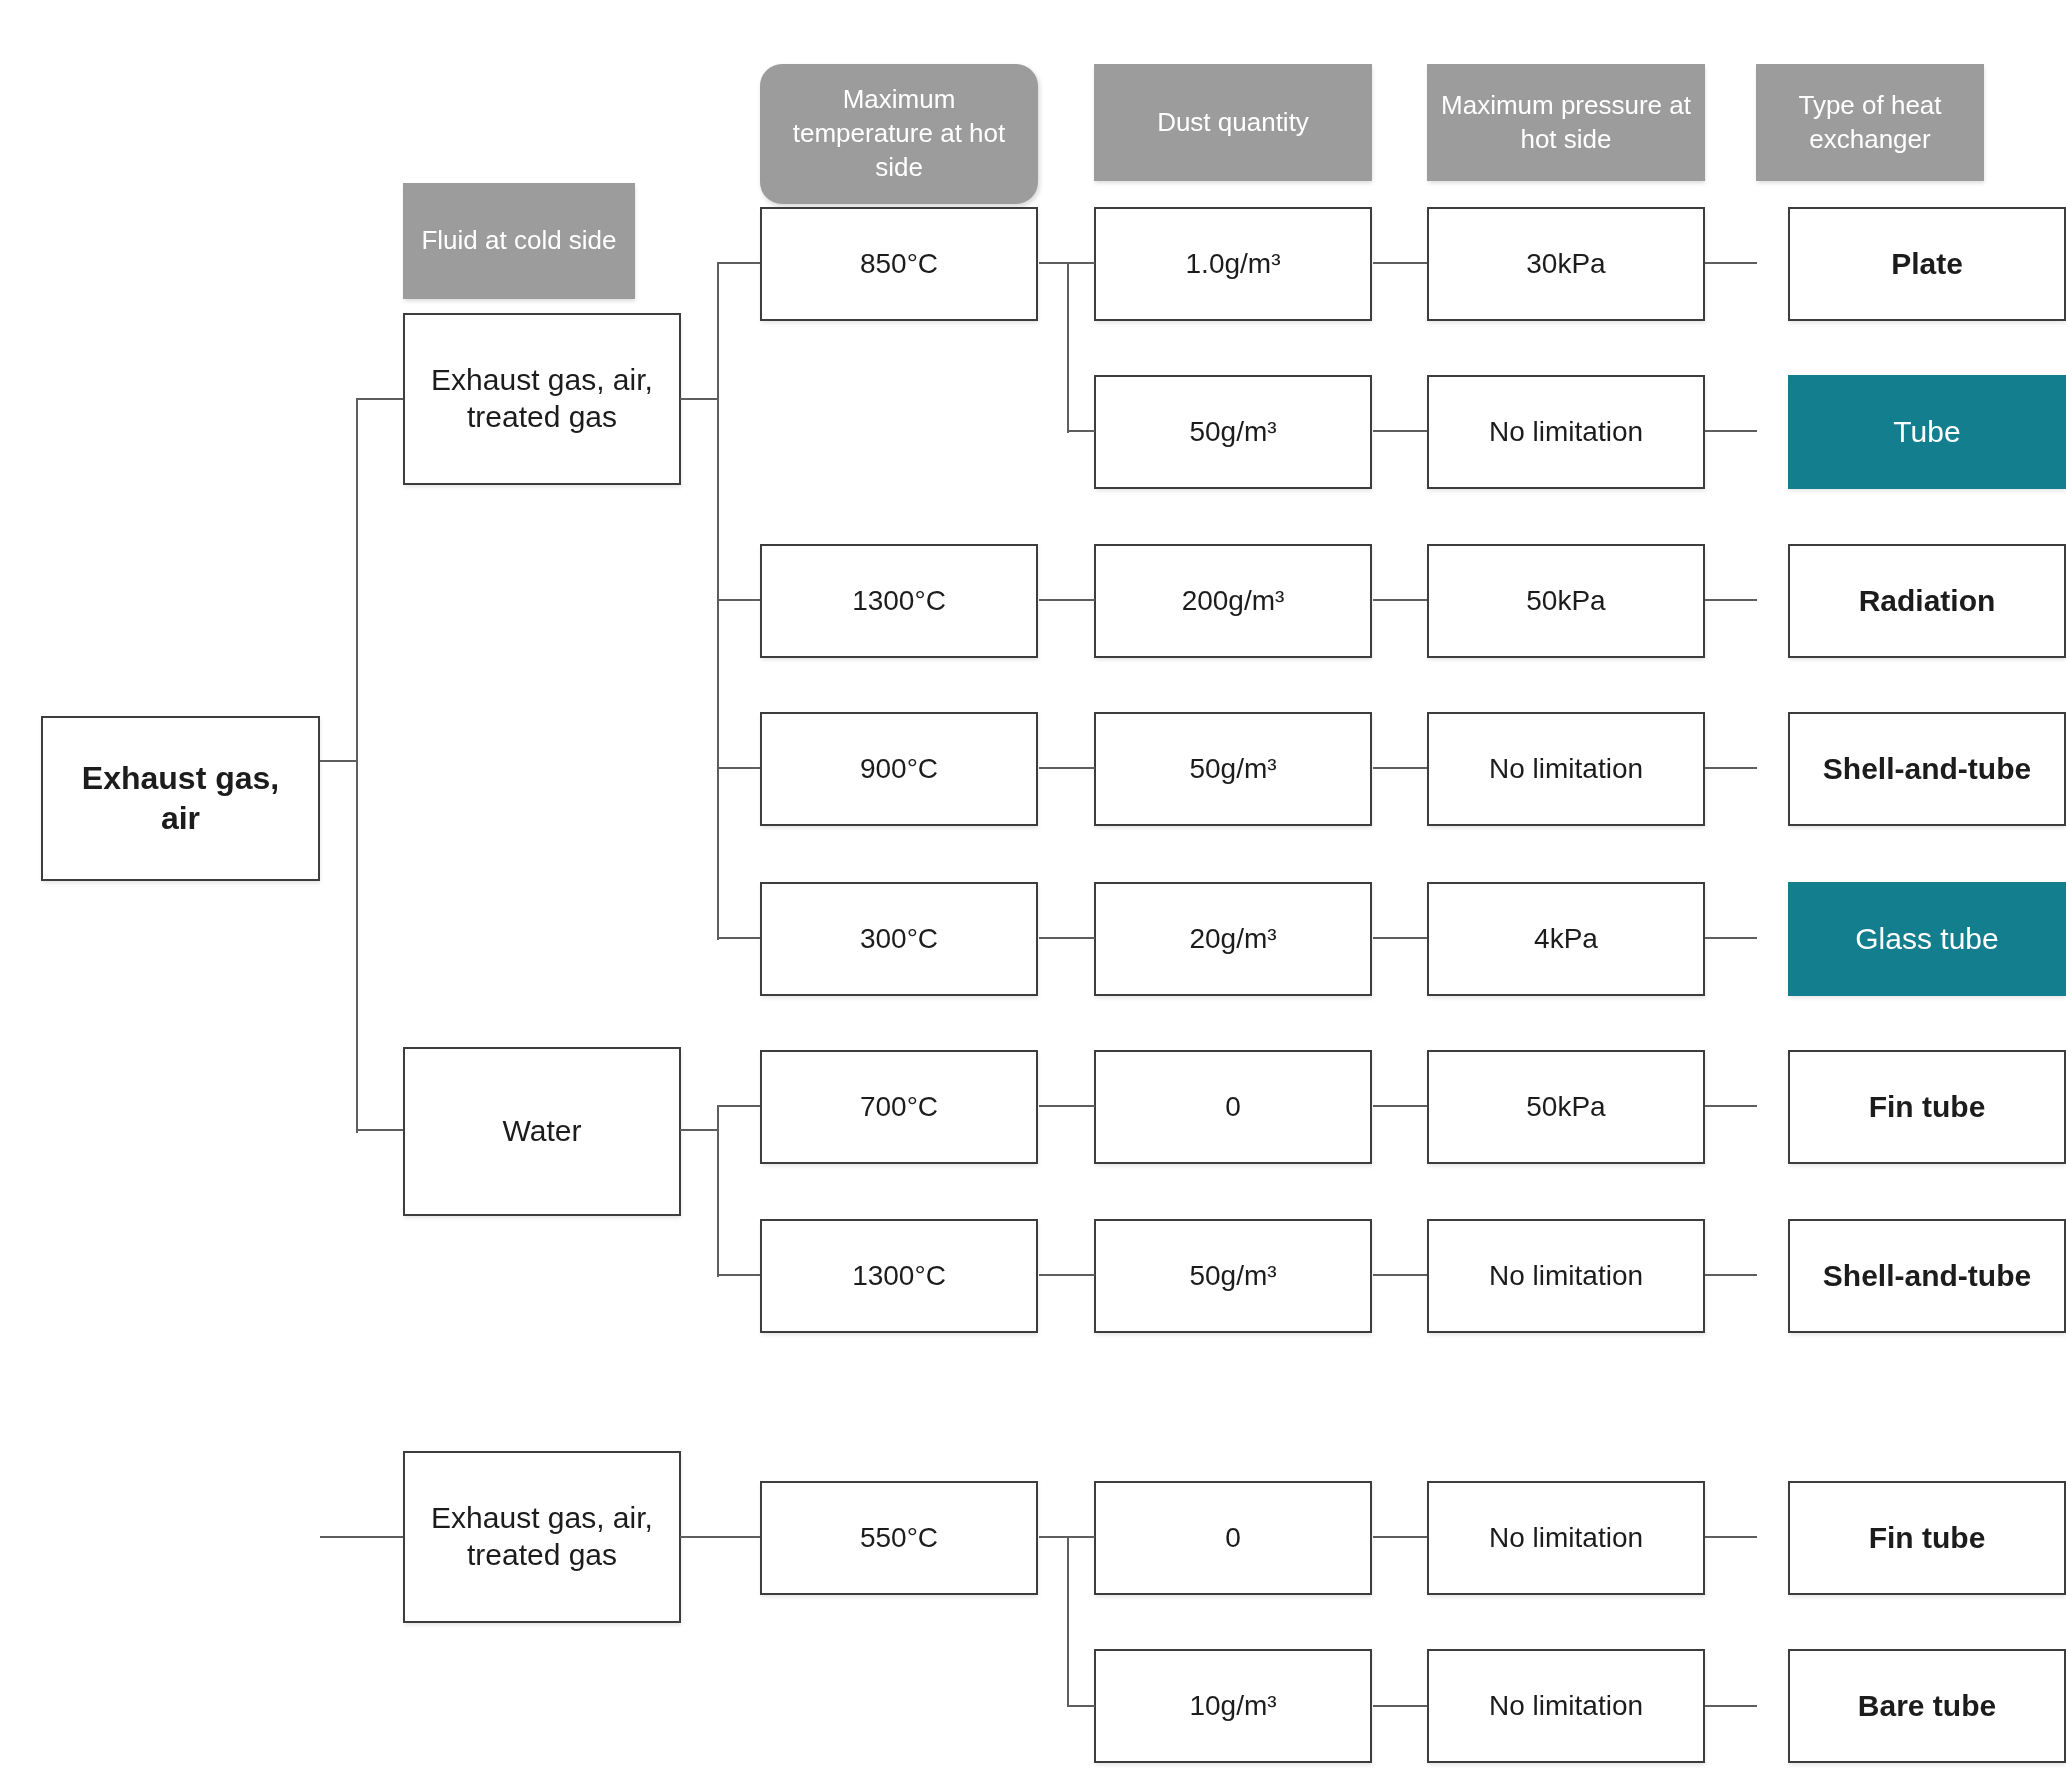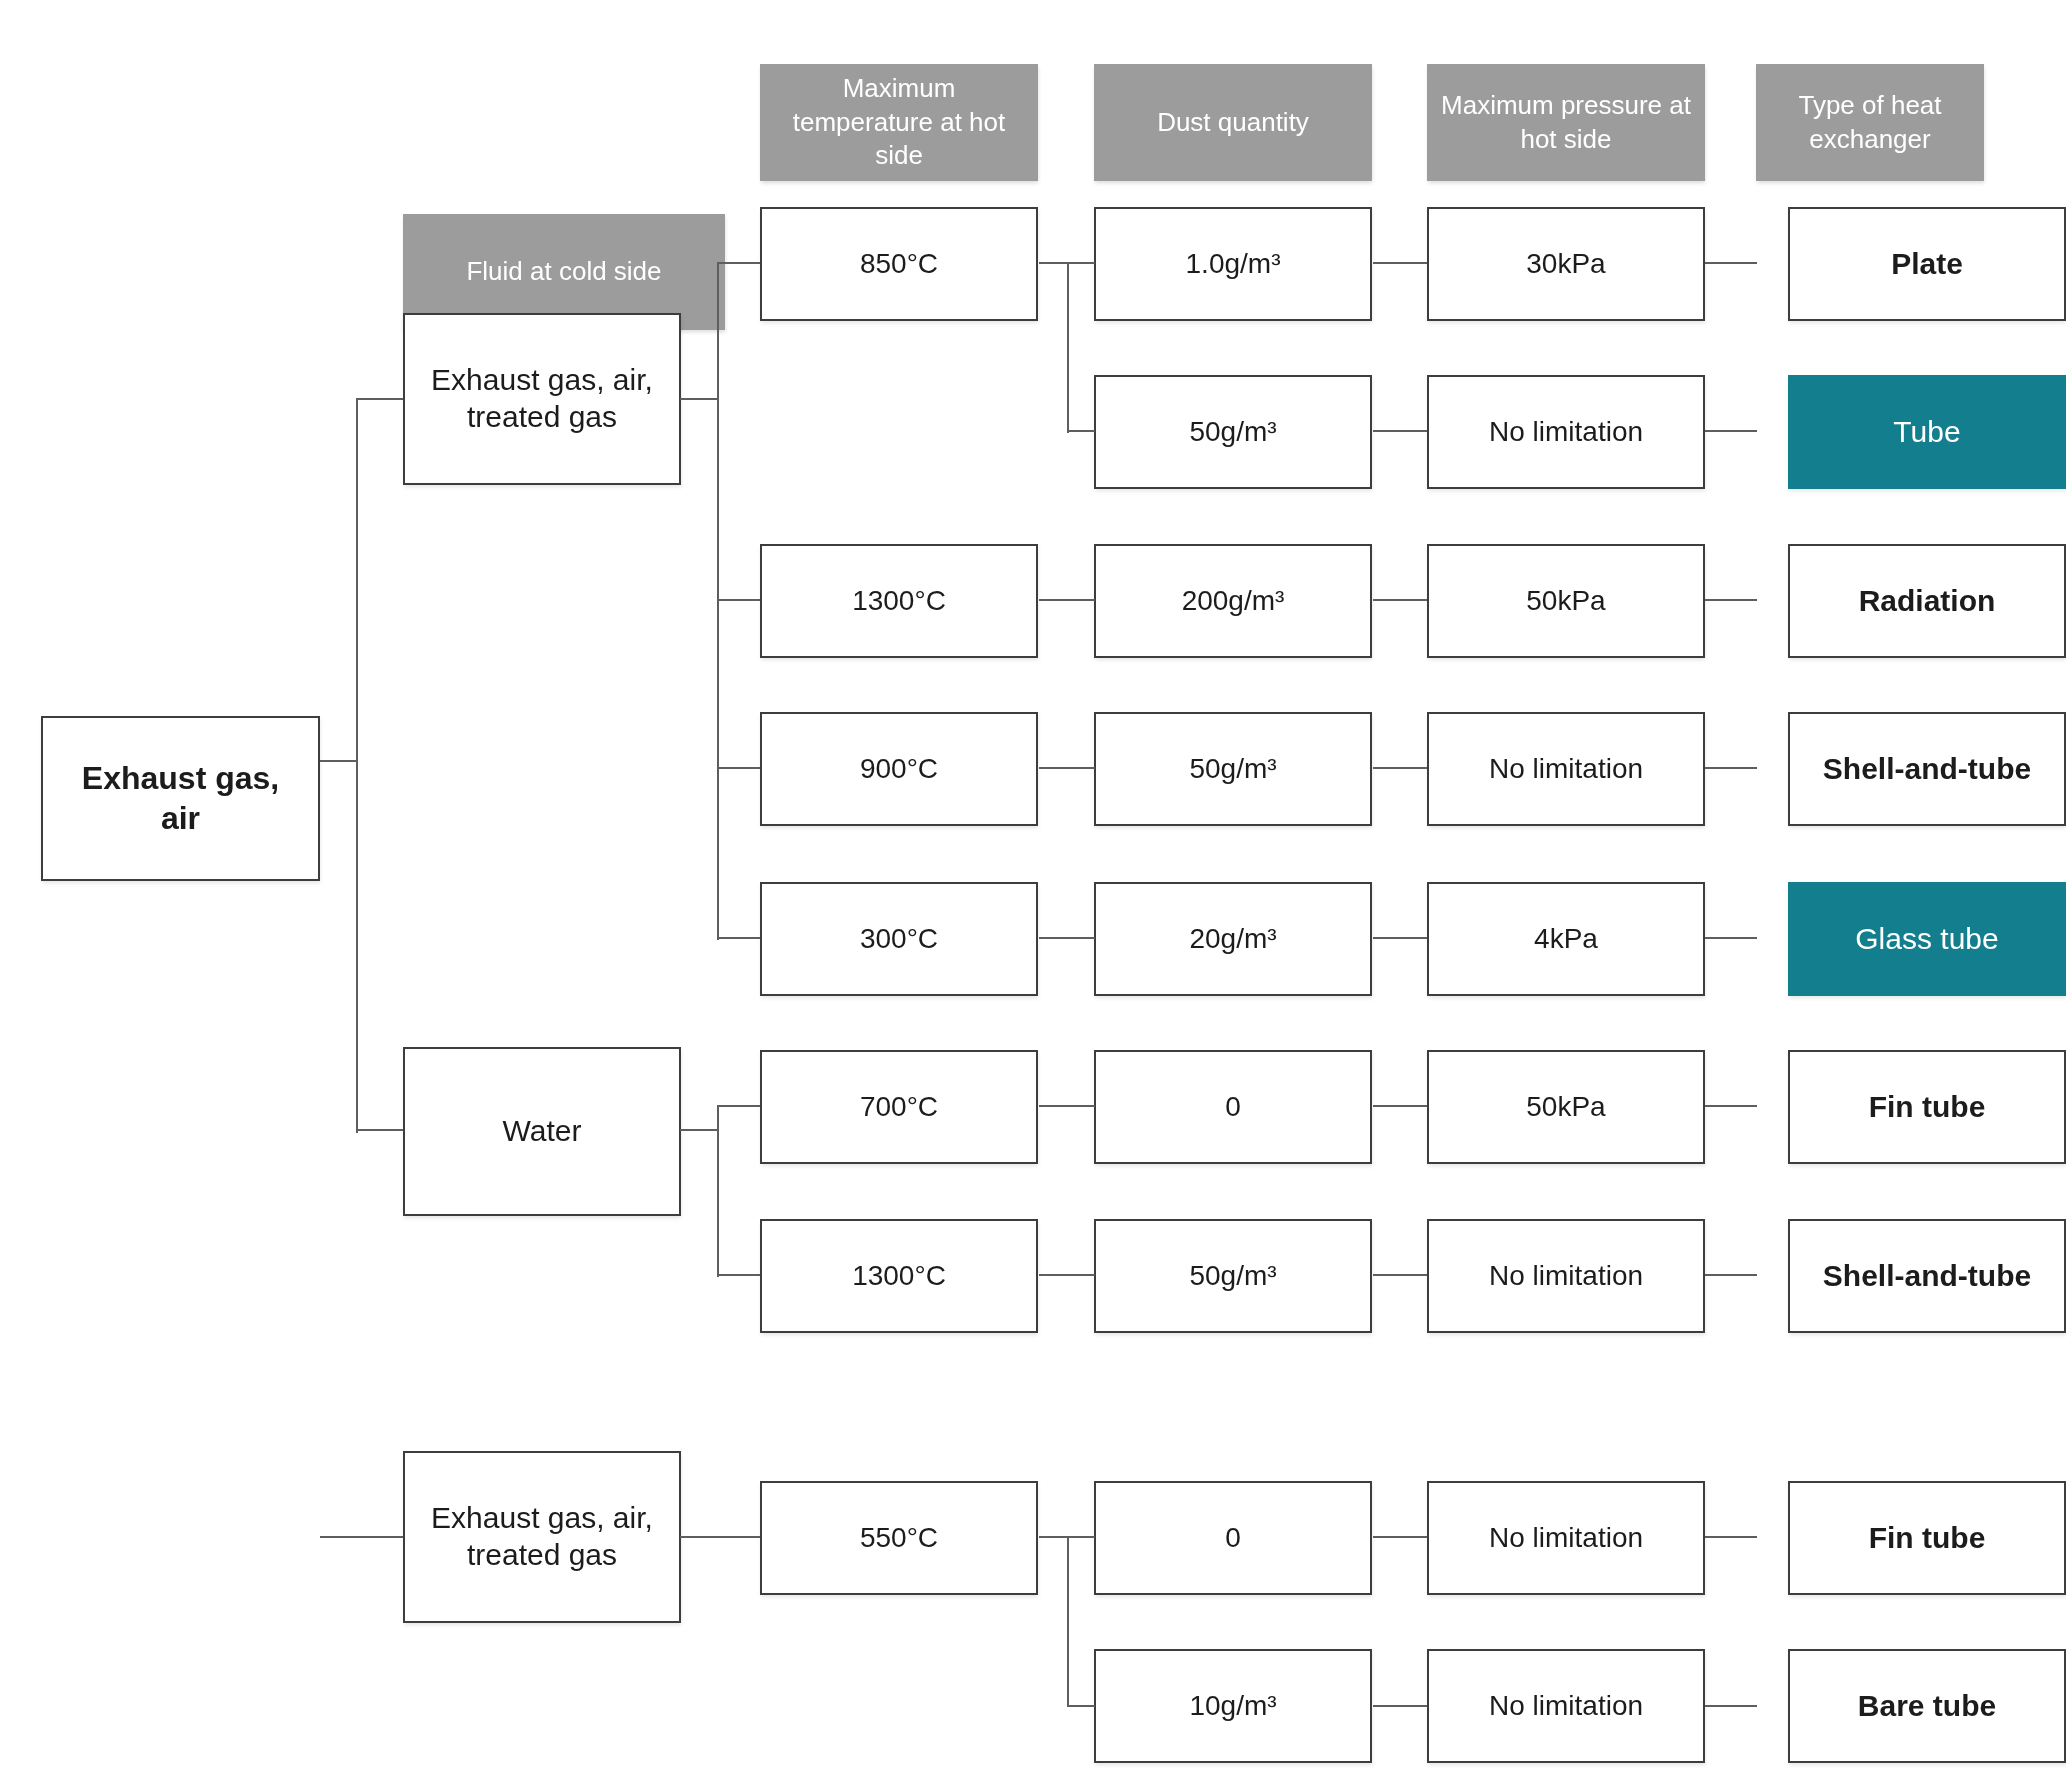--- a/index.html
+++ b/index.html
@@ -46,22 +46,22 @@
   }
   .h, .v { position: absolute; background: var(--line, #5e5e5e); }
   .h { height: 2.1px; }
   .v { width: 2.1px; }
 </style>
 </head>
 <body>
 
 <div id="canvas">
 
-  <div class="box gray" style="left:403px;  top:183px; width:322px; height:116px;margin-top:31px;">Fluid at cold side</div>
-  <div class="box gray" style="left:760px; top:64px;  width:278px; height:117px;">Maximum temperature at hot side</div>
+  <div class="box gray" style="left:403px;  top:183px; width:232px; height:116px;">Fluid at cold side</div>
+  <div class="box gray" style="left:760px; top:64px;  width:278px; height:140px;border-radius:22px;">Maximum temperature at hot side</div>
   <div class="box gray" style="left:1094px; top:64px;  width:278px; height:117px;">Dust quantity</div>
   <div class="box gray" style="left:1427px; top:64px;  width:278px; height:117px;">Maximum pressure at hot side</div>
   <div class="box gray" style="left:1756px; top:64px;  width:228px; height:117px;">Type of heat exchanger</div>
 
   <div class="box white root" style="left:41px; top:716px;  width:279px; height:165px;">Exhaust gas, air</div>
 
   <div class="box white fluid" style="left:403px; top:313px;  width:278px; height:172px;">Exhaust gas, air, treated gas</div>
   <div class="box white fluid" style="left:403px; top:1047px; width:278px; height:169px;">Water</div>
   <div class="box white fluid" style="left:403px; top:1451px; width:278px; height:172px;">Exhaust gas, air, treated gas</div>
 

